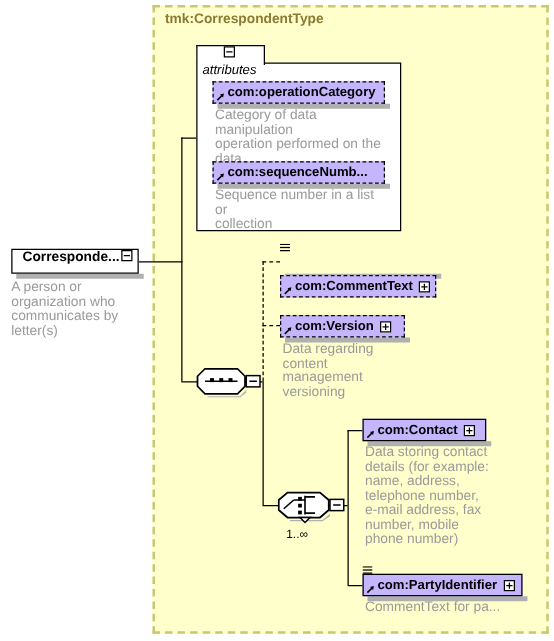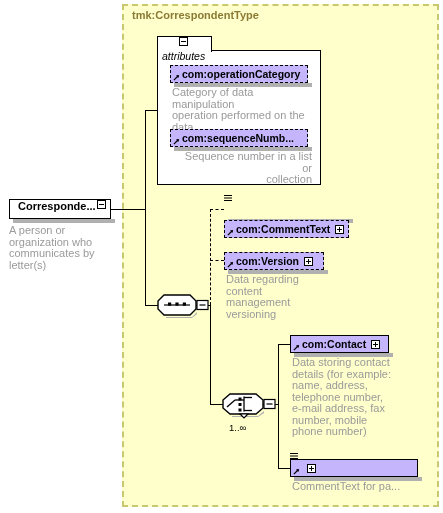--- a/index.html
+++ b/index.html
@@ -262,21 +262,21 @@
 element</div>
 
 <div class="node dashed" style="left:170px; top:129px; width:138px;">
   <svg class="arrow" viewBox="0 0 8 8">
     <path d="M1 7 L6 2" stroke="#000" stroke-width="1.4" fill="none"></path>
     <path d="M7 1 L3.4 1.8 L6.2 4.6 Z" fill="#000"></path>
   </svg>
   <span class="name">com:sequenceNumb...</span>
 </div>
 <div class="node-shadow" style="left:174px; top:147px; width:138px;"></div>
-<div class="desc" style="left:172px; top:151px; width:140px;text-align:right;">Sequence number in a list or
+<div class="desc" style="left:172px; top:151px; width:140px;">Sequence number in a list or
 collection</div>
 
 <svg class="list-marker" style="left:224px; top:195px;" viewBox="0 0 8 7">
   <rect x="0" y="0" width="8" height="1" fill="#000"></rect>
   <rect x="0" y="2.5" width="8" height="1" fill="#000"></rect>
   <rect x="0" y="5" width="8" height="1" fill="#000"></rect>
 </svg>
 <div class="node dashed" style="left:224px; top:201px; width:125px;margin-top:19px;">
   <svg class="arrow" viewBox="0 0 8 8">
     <path d="M1 7 L6 2" stroke="#000" stroke-width="1.4" fill="none"></path>
@@ -362,16 +362,17 @@
 <svg class="list-marker" style="left:290px; top:453px;" viewBox="0 0 8 7">
   <rect x="0" y="0" width="8" height="1" fill="#000"></rect>
   <rect x="0" y="2.5" width="8" height="1" fill="#000"></rect>
   <rect x="0" y="5" width="8" height="1" fill="#000"></rect>
 </svg>
 <div class="node solid" style="left:290px; top:459px; width:128px;">
   <svg class="arrow" viewBox="0 0 8 8">
     <path d="M1 7 L6 2" stroke="#000" stroke-width="1.4" fill="none"></path>
     <path d="M7 1 L3.4 1.8 L6.2 4.6 Z" fill="#000"></path>
   </svg>
+  <span class="name">com:PartyIdentifier</span>
   <span class="pm-box plus"></span>
 </div>
 <div class="node-shadow" style="left:294px; top:477px; width:128px;"></div>
 <div class="desc" style="left:292px; top:481px; width:130px;">CommentText for pa...</div>
 
 </body></html>

